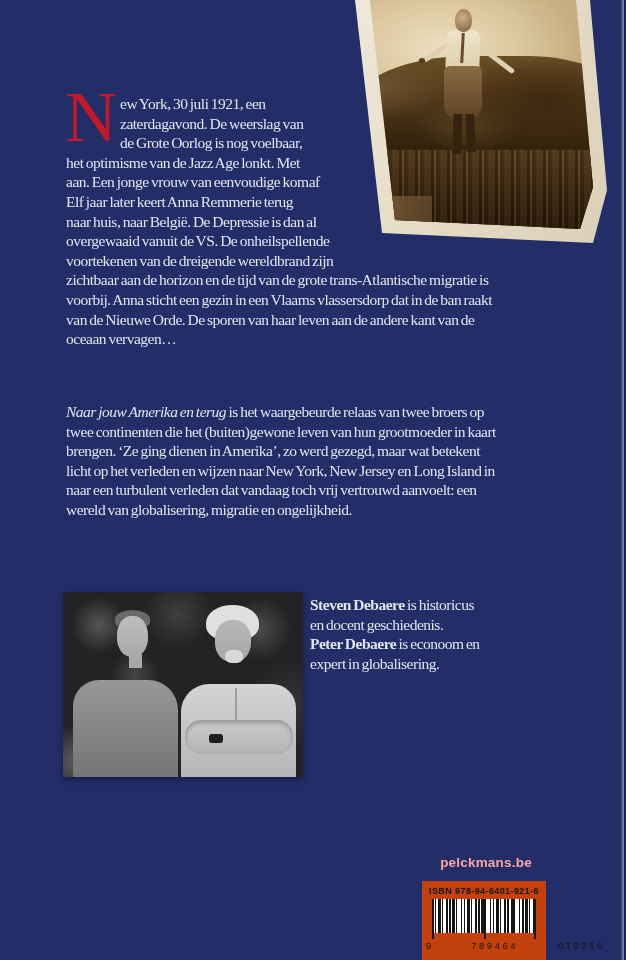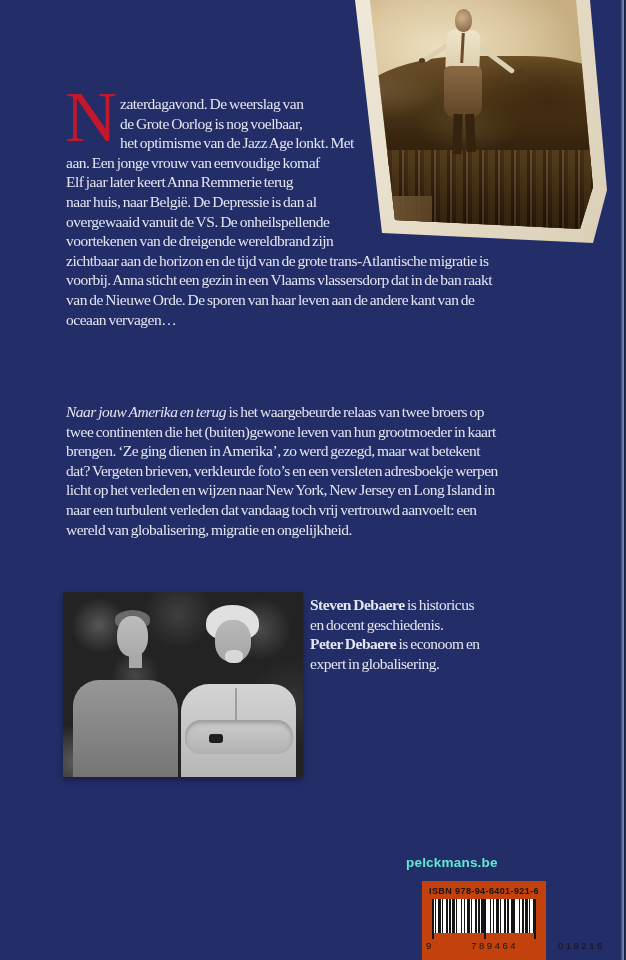--- a/index.html
+++ b/index.html
@@ -87,23 +87,23 @@
   .pa-placket{left:172px;top:96px;width:2px;height:32px;background:#9e9e9e;}
   .pa-arms-r{left:122px;top:128px;width:108px;height:34px;border-radius:16px;
     background:linear-gradient(#cccccc,#b2b2b2);box-shadow:inset 0 3px 4px rgba(0,0,0,0.25);}
   .pa-watch{left:146px;top:142px;width:14px;height:9px;border-radius:3px;background:#1e1e1e;}
   .pa-hair-r{left:143px;top:13px;width:53px;height:36px;border-radius:50% 50% 42% 42%;background:#e0e0e0;}
   .pa-head-r{left:152px;top:28px;width:36px;height:42px;border-radius:45%;
     background:linear-gradient(#b8b8b8,#a6a6a6);}
   .pa-beard-r{left:162px;top:58px;width:18px;height:13px;border-radius:40%;background:#d8d8d8;}
   
   .publisher{
-    position:absolute;left:406px;top:855px;width:160px;text-align:left;
+    position:absolute;left:406px;top:855px;width:160px;text-align:center;
     font-family:"Liberation Sans",sans-serif;font-weight:bold;font-size:13.5px;
-    color:#5eead4;letter-spacing:.2px;
+    color:#fca5a5;letter-spacing:.2px;
   }
   .isbn-box{position:absolute;left:422px;top:881px;width:124px;height:79px;background:#c2410c;}
   .isbn-label{margin-top:5px;text-align:center;font-family:"Liberation Sans",sans-serif;
     font-size:9px;font-weight:bold;color:#151515;letter-spacing:.4px;white-space:nowrap;}
   .barcode{position:relative;margin:3px 10px 0;height:40px;}
   .bars{position:absolute;left:0;right:0;top:0;bottom:6px;
     background:repeating-linear-gradient(90deg,#141414 0 1.5px,#fff 1.5px 3px,#141414 3px 4.5px,#fff 4.5px 6px,#141414 6px 9px,#fff 9px 10px,#141414 10px 11px,#fff 11px 14.5px);}
   .guard{position:absolute;top:0;width:2px;height:100%;background:#141414;}
   .g1{left:0;} .g2{left:50%;} .g3{right:0;}
   .bc-digits{display:flex;justify-content:space-between;margin:1px 4px 0;
@@ -133,38 +133,38 @@
       <div class="pt-tie"></div>
       <div class="pt-pants"></div>
       <div class="pt-leg1"></div>
       <div class="pt-leg2"></div>
       <div class="pt-head"></div>
     </div>
   </div>
 
   <div class="dropcap">N</div>
   <div class="copy" id="para1">
+      <div class="tline"><span>ew York, 30 juli 1921, een</span></div>
       <div class="tline"><span>zaterdagavond. De weerslag van</span></div>
       <div class="tline"><span>de Grote Oorlog is nog voelbaar,</span></div>
       <div class="tline"><span>het optimisme van de Jazz Age lonkt. Met</span></div>
       <div class="tline"><span>aan. Een jonge vrouw van eenvoudige komaf</span></div>
       <div class="tline"><span>Elf jaar later keert Anna Remmerie terug</span></div>
       <div class="tline"><span>naar huis, naar België. De Depressie is dan al</span></div>
       <div class="tline"><span>overgewaaid vanuit de VS. De onheilspellende</span></div>
       <div class="tline"><span>voortekenen van de dreigende wereldbrand zijn</span></div>
       <div class="tline"><span>zichtbaar aan de horizon en de tijd van de grote trans-Atlantische migratie is</span></div>
       <div class="tline"><span>voorbij. Anna sticht een gezin in een Vlaams vlassersdorp dat in de ban raakt</span></div>
       <div class="tline"><span>van de Nieuwe Orde. De sporen van haar leven aan de andere kant van de</span></div>
       <div class="tline"><span>oceaan vervagen…</span></div>
     </div>
   <div class="copy" id="para2">
       <div class="tline"><span class="it">Naar jouw Amerika en terug</span><span> is het waargebeurde relaas van twee broers op</span></div>
       <div class="tline"><span>twee continenten die het (buiten)gewone leven van hun grootmoeder in kaart</span></div>
       <div class="tline"><span>brengen. ‘Ze ging dienen in Amerika’, zo werd gezegd, maar wat betekent</span></div>
-      <div class="tline"><span>dat? Vergeten brieven, verkleurde foto’s en een versleten adresboekje werpen</span></div>
       <div class="tline"><span>licht op het verleden en wijzen naar New York, New Jersey en Long Island in</span></div>
       <div class="tline"><span>naar een turbulent verleden dat vandaag toch vrij vertrouwd aanvoelt: een</span></div>
       <div class="tline"><span>wereld van globalisering, migratie en ongelijkheid.</span></div>
     </div>
 
   <div class="photo-authors" aria-label="Black-and-white photo of the two authors standing in front of foliage">
     <div class="pa-torso-l"></div>
     <div class="pa-neck-l"></div>
     <div class="pa-hair-l"></div>
     <div class="pa-head-l"></div>

